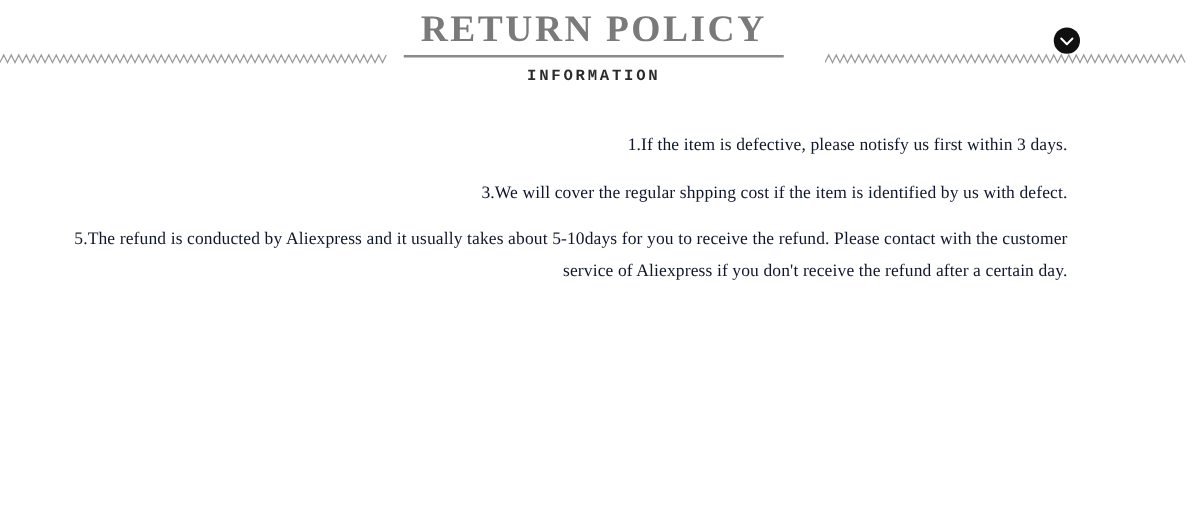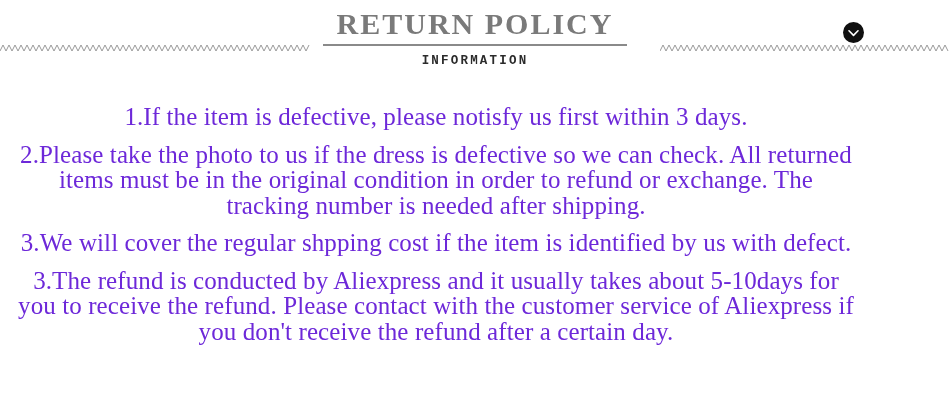--- a/index.html
+++ b/index.html
@@ -99,26 +99,26 @@
     z-index: 5;
   }
   .corner-badge svg { display: block; }
 
   
   .content {
     padding: 26px 18px 0 18px;
   }
 
   .para {
-    font-size: 25px;
+    font-size: 14px;
     line-height: 25.5px;
-    color: #6d28d9;
+    color: #0f172a;
     margin: 0 0 12px 0;
     letter-spacing: 0.1px;
-    text-align: center;
+    text-align: right;
   }
   .para:last-child { margin-bottom: 0; }
 </style>
 </head>
 <body>
 
 <div class="page">
 
   <div class="header">
 
@@ -143,18 +143,17 @@
 
     <div class="corner-badge">
       <svg width="11" height="8" viewBox="0 0 11 8" xmlns="http://www.w3.org/2000/svg">
         <path d="M1 1.8 L5.5 6.4 L10 1.8" fill="none" stroke="#ffffff" stroke-width="1.6" stroke-linecap="round" stroke-linejoin="round"></path>
       </svg>
     </div>
   </div>
 
   <div class="content">
     <p class="para">1.If the item is defective, please notisfy us first within 3 days.</p>
-    <p class="para">2.Please take the photo to us if the dress is defective so we can check. All returned items must be in the original condition in order to refund or exchange. The tracking number is needed after shipping.</p>
     <p class="para">3.We will cover the regular shpping cost if the item is identified by us with defect.</p>
-    <p class="para">3.The refund is conducted by Aliexpress and it usually takes about 5-10days for you to receive the refund. Please contact with the customer service of Aliexpress if you don't receive the refund after a certain day.</p>
+    <p class="para">5.The refund is conducted by Aliexpress and it usually takes about 5-10days for you to receive the refund. Please contact with the customer service of Aliexpress if you don't receive the refund after a certain day.</p>
   </div>
 
 </div>
 
 </body></html>

